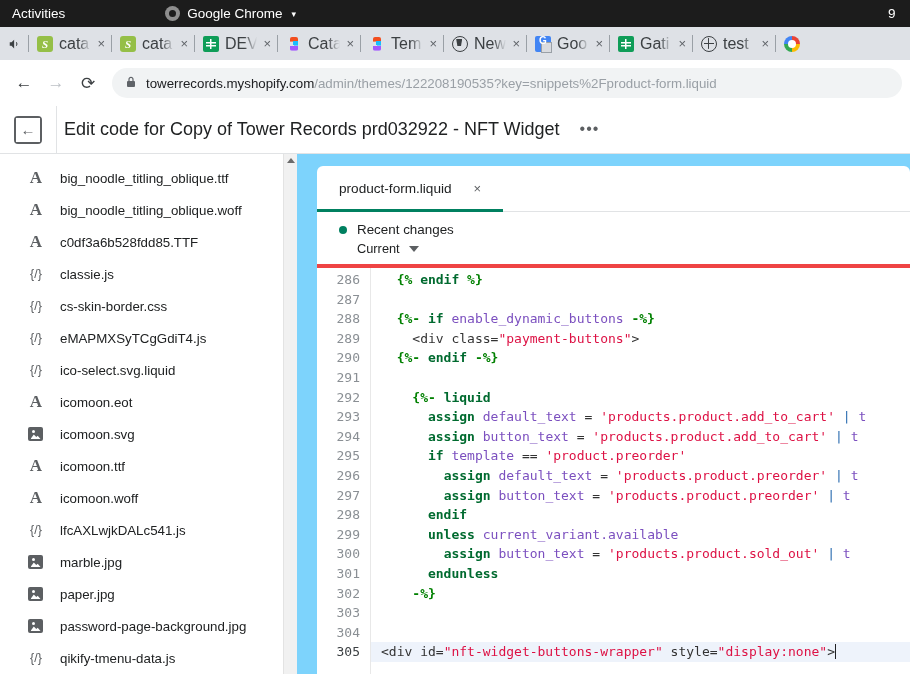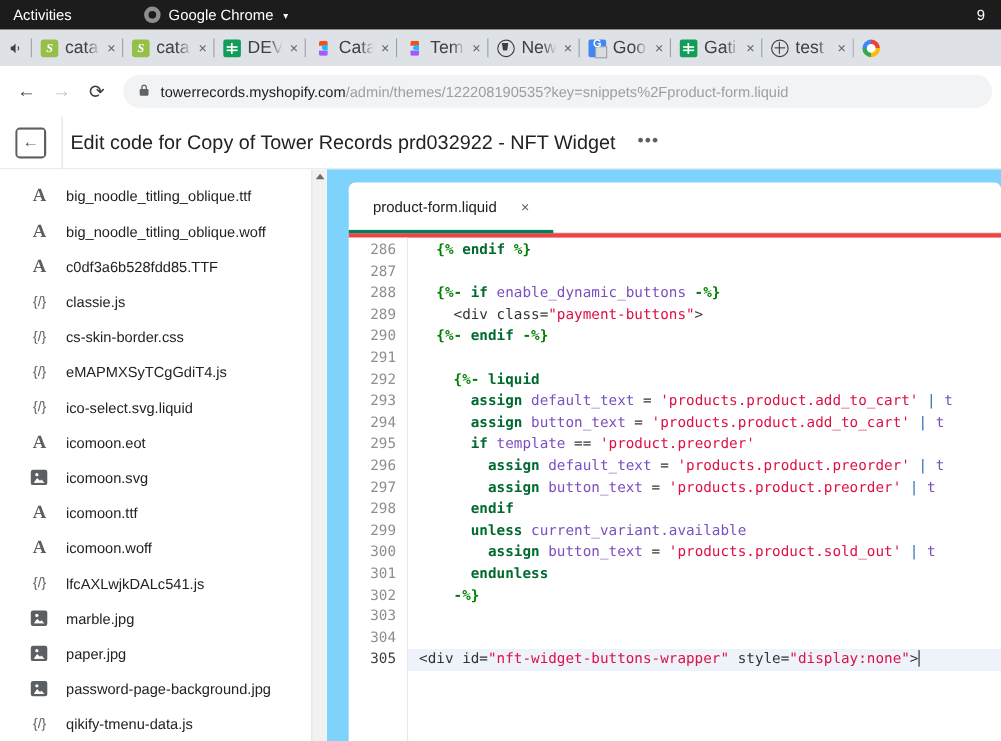--- a/index.html
+++ b/index.html
@@ -8,20 +8,21 @@
     overflow: hidden;
     font-family: "Liberation Sans", sans-serif;
     background: #ffffff;
   }
 
   
   .gnome-bar {
     height: 27px; background: #1c1c1c; color: #ffffff;
     display: flex; align-items: center; font-size: 13.5px;
     position: relative;
+    gap: 34px;
   }
   .gnome-activities { padding: 0 14px 0 12px; font-weight: 400; color:#ffffff; }
   .gnome-app { display:flex; align-items:center; gap:7px; margin-left: 52px; }
   .chrome-dot {
     width: 15px; height: 15px; border-radius: 50%;
     background: #8e8e8e;
     display:inline-block; position: relative;
   }
   .chrome-dot::after{
     content:""; position:absolute; left:4px; top:4px;
@@ -451,20 +452,30 @@
   <div class="editor-col">
     <div class="editor-pad">
 
       <div class="tabbar">
         <div class="file-tab">
           <span>product-form.liquid</span>
           <span class="x">×</span>
         </div>
       </div>
 
+      <div class="changes-bar">
+        <div class="ch-title">
+          <span class="ch-dot"></span>
+          <span>Recent changes</span>
+        </div>
+        <div class="ch-current">
+          <span>Current</span>
+          <span class="ch-caret"></span>
+        </div>
+      </div>
 
       <div class="code-area">
         <div class="gutter" id="gutter">
             <div class="ln">286</div>
             <div class="ln">287</div>
             <div class="ln">288</div>
             <div class="ln">289</div>
             <div class="ln">290</div>
             <div class="ln">291</div>
             <div class="ln">292</div>

